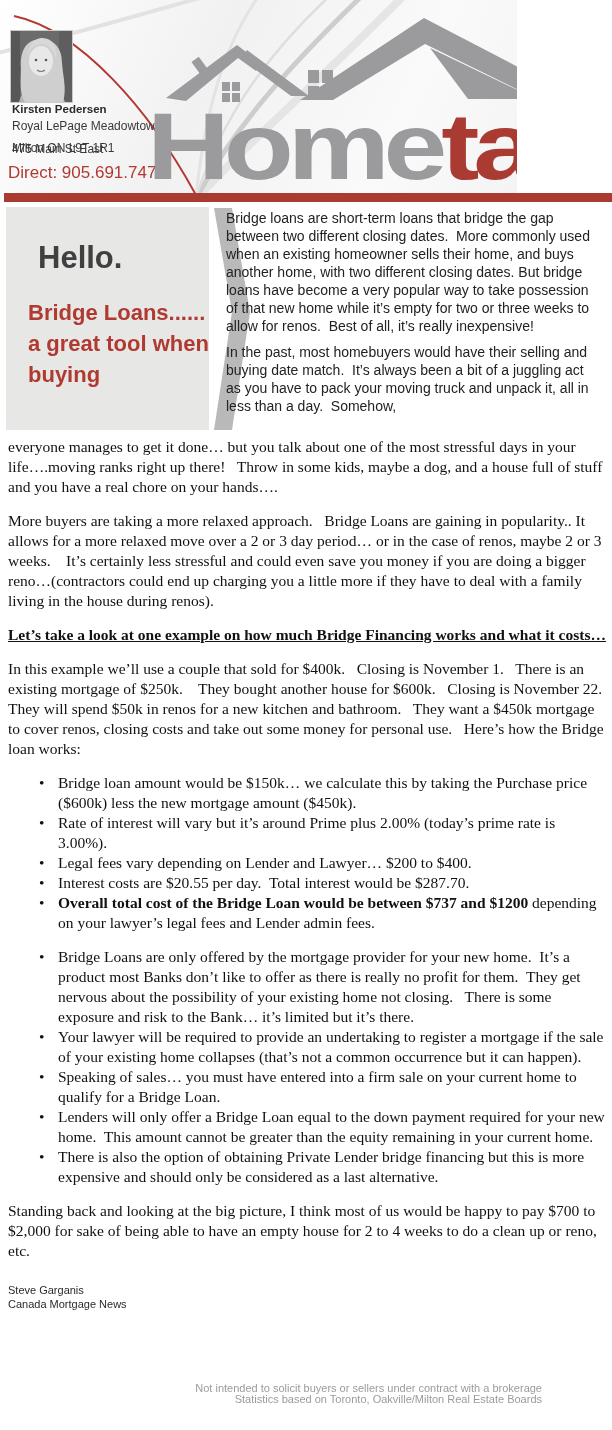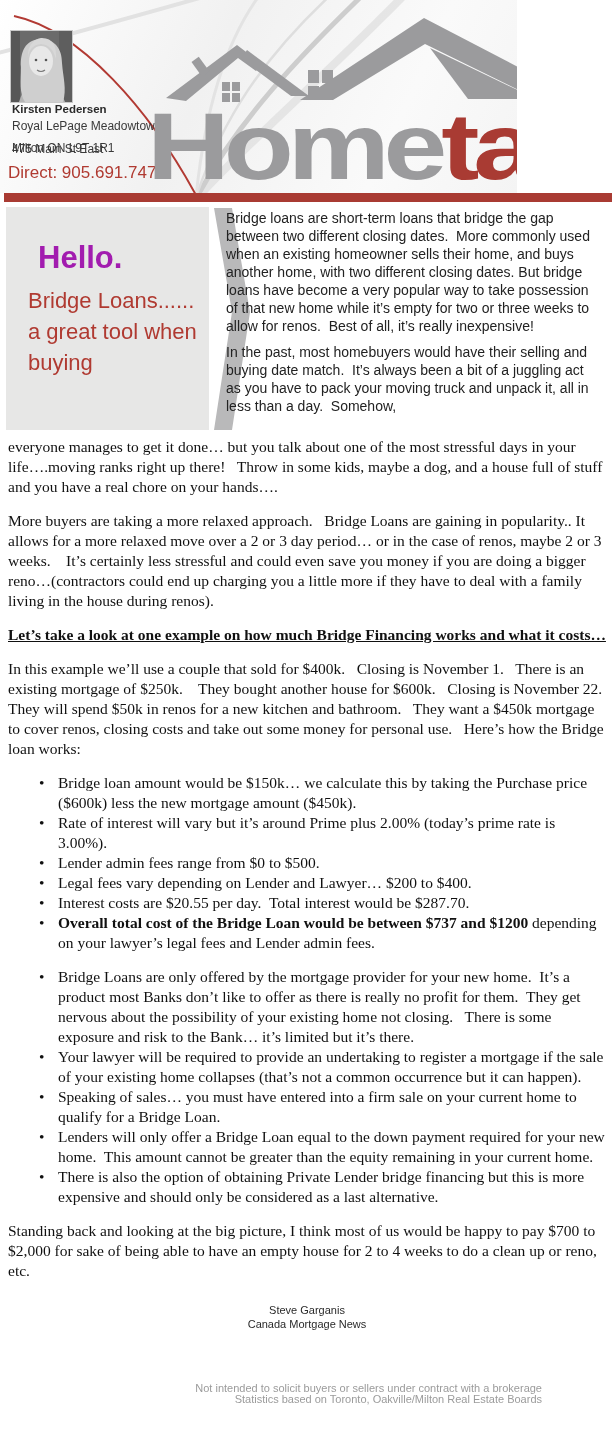--- a/index.html
+++ b/index.html
@@ -18,36 +18,36 @@
   .logo{position:absolute;left:147px;top:100px;font-size:94px;line-height:94px;font-weight:900;
         letter-spacing:-5px;white-space:nowrap;transform:scaleX(1.22);transform-origin:left bottom;}
   .logo .gray{color:#9b9b9d;} .logo .red{color:#a93b33;}
 
   
   .red-bar{position:absolute;left:4px;top:193px;width:608px;height:9px;background:#a93b33;}
 
   
   .intro-box{position:absolute;left:6px;top:207px;width:203px;height:223px;background:#e7e7e6;}
   .intro-svg{position:absolute;left:0;top:202px;}
-  .hello{position:absolute;left:38px;top:240px;font-size:31px;font-weight:bold;color:#a21caf;}
-  .intro-title{position:absolute;left:28px;top:285px;width:182px;font-size:22px;line-height:31px;
-               font-weight:normal;color:#b03a31;}
+  .hello{position:absolute;left:38px;top:240px;font-size:31px;font-weight:bold;color:#404040;}
+  .intro-title{position:absolute;left:28px;top:297px;width:182px;font-size:22px;line-height:31px;
+               font-weight:bold;color:#b03a31;}
   .intro-col{position:absolute;left:226px;top:209px;width:368px;font-size:14px;line-height:18px;color:#222;}
   .intro-col p{margin:0 0 8px 0;white-space:pre-wrap;}
 
   
   .article{position:absolute;left:8px;top:437px;width:598px;
            font-family:"Liberation Serif",serif;font-size:15.5px;line-height:20px;color:#111;}
   .article p{margin:0 0 14px 0;white-space:pre-wrap;}
   .article h3{margin:12px 0 14px 0;font-size:15.5px;line-height:20px;font-weight:bold;text-decoration:underline;}
   .article h4{margin:0 0 14px 0;font-size:15.5px;line-height:20px;font-weight:normal;text-decoration:underline;}
   .article ul{margin:0 0 14px 0;padding:0;list-style:none;}
   .article li{position:relative;padding-left:50px;white-space:pre-wrap;}
   .article li::before{content:"\2022";position:absolute;left:31px;top:0;}
-  .signature{margin-top:22px;font-family:"Liberation Sans",sans-serif;font-size:11px;line-height:14px;color:#2a2a2a;text-align:center;}
+  .signature{margin-top:22px;font-family:"Liberation Sans",sans-serif;font-size:11px;line-height:14px;color:#2a2a2a;}
 
   
   .footer{position:absolute;top:1383px;right:70px;text-align:right;font-size:11px;line-height:11px;color:#9b9b9b;}
 </style>
 </head>
 <body>
 
 <div class="page">
 
   <div class="masthead">
@@ -130,21 +130,20 @@
   <div class="article">
     <p>everyone manages to get it done… but you talk about one of the most stressful days in your life….moving ranks right up there!   Throw in some kids, maybe a dog, and a house full of stuff and you have a real chore on your hands….</p>
     <p>More buyers are taking a more relaxed approach.   Bridge Loans are gaining in popularity.. It allows for a more relaxed move over a 2 or 3 day period… or in the case of renos, maybe 2 or 3 weeks.    It’s certainly less stressful and could even save you money if you are doing a bigger reno…(contractors could end up charging you a little more if they have to deal with a family living in the house during renos).</p>
 
     <h3>Let’s take a look at one example on how much Bridge Financing works and what it costs…</h3>
     <p>In this example we’ll use a couple that sold for $400k.   Closing is November 1.   There is an existing mortgage of $250k.    They bought another house for $600k.   Closing is November 22.  They will spend $50k in renos for a new kitchen and bathroom.   They want a $450k mortgage to cover renos, closing costs and take out some money for personal use.   Here’s how the Bridge loan works:</p>
 
     <ul>
       <li>Bridge loan amount would be $150k… we calculate this by taking the Purchase price ($600k) less the new mortgage amount ($450k).</li>
       <li>Rate of interest will vary but it’s around Prime plus 2.00% (today’s prime rate is 3.00%).</li>
-      <li>Lender admin fees range from $0 to $500.</li>
       <li>Legal fees vary depending on Lender and Lawyer… $200 to $400.</li>
       <li>Interest costs are $20.55 per day.  Total interest would be $287.70.</li>
       <li><b>Overall total cost of the Bridge Loan would be between $737 and $1200</b><span> depending on your lawyer’s legal fees and Lender admin fees.</span></li>
     </ul>
 
 
     <ul>
       <li>Bridge Loans are only offered by the mortgage provider for your new home.  It’s a product most Banks don’t like to offer as there is really no profit for them.  They get nervous about the possibility of your existing home not closing.   There is some exposure and risk to the Bank… it’s limited but it’s there.</li>
       <li>Your lawyer will be required to provide an undertaking to register a mortgage if the sale of your existing home collapses (that’s not a common occurrence but it can happen).</li>
       <li>Speaking of sales… you must have entered into a firm sale on your current home to qualify for a Bridge Loan.</li>

